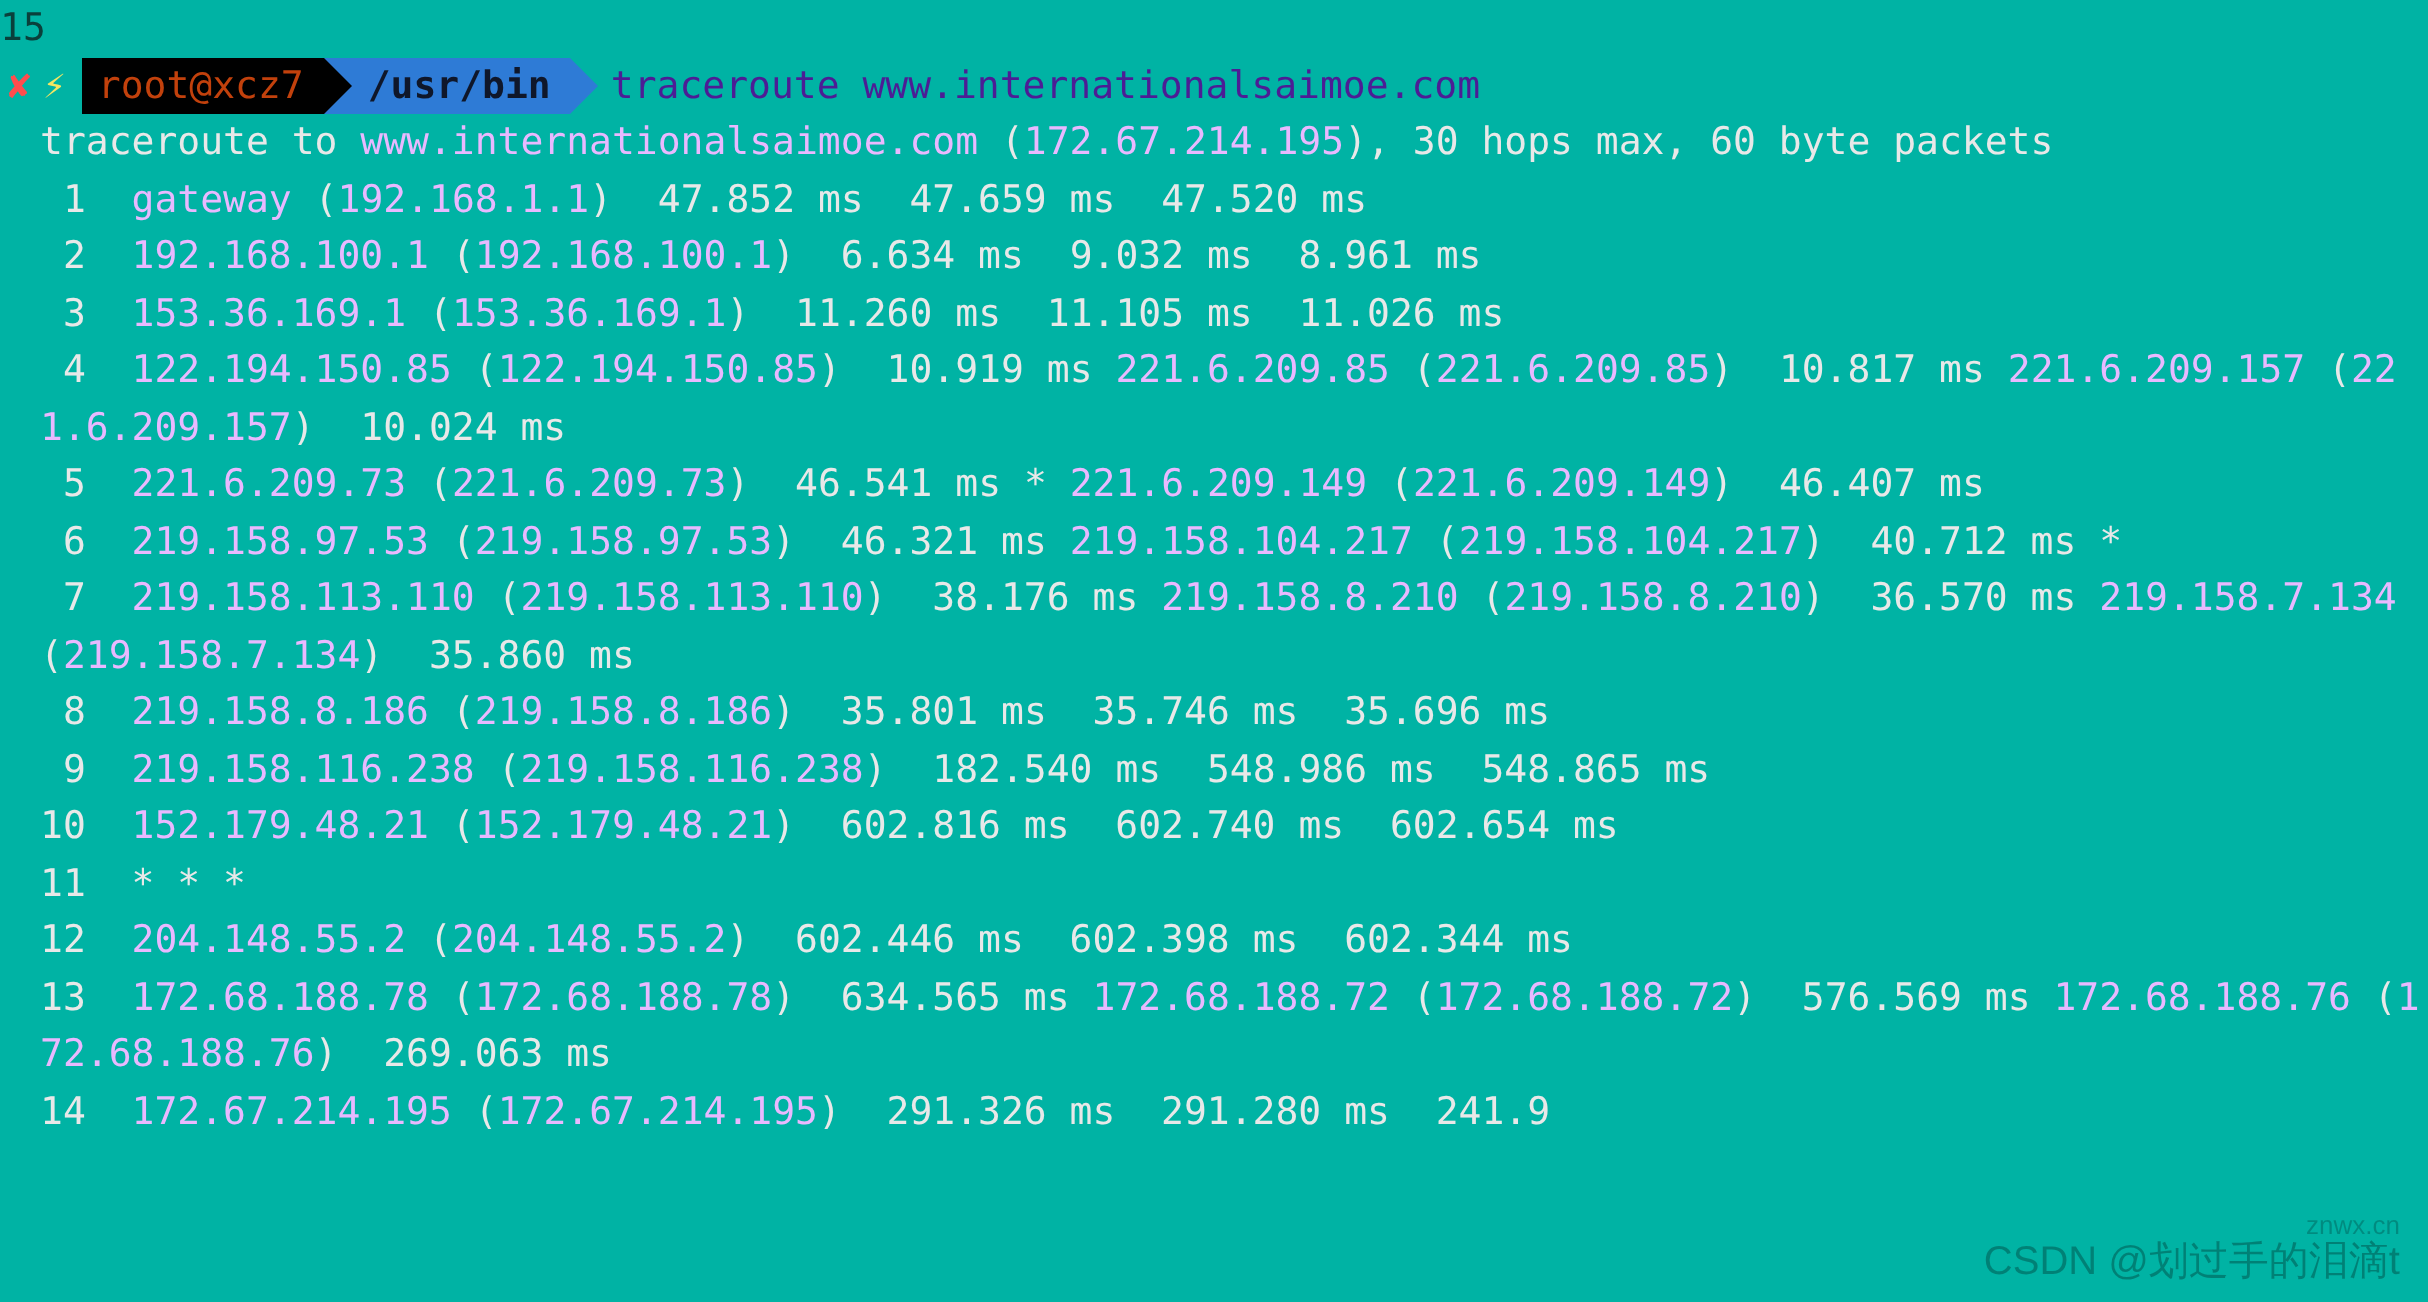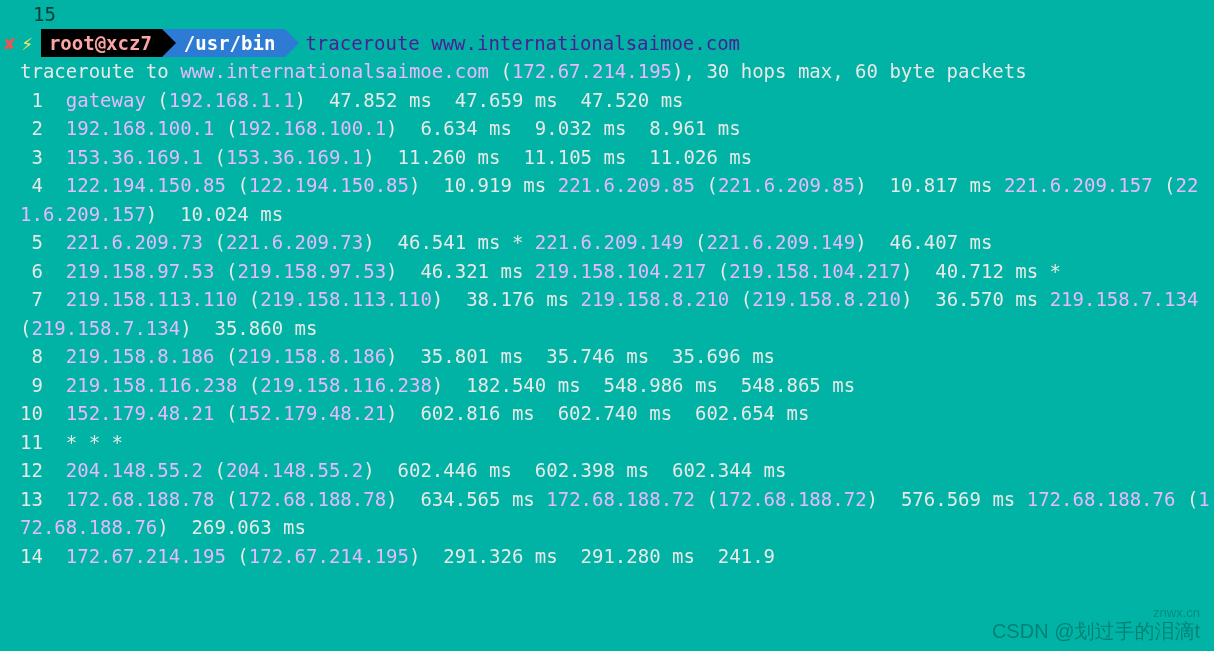--- a/index.html
+++ b/index.html
@@ -32,38 +32,38 @@
     color: #ff4d4d;
     font-weight: bold;
     padding: 0 6px 0 4px;
   }
   .bolt {
     color: #f5e663;
     padding-right: 8px;
   }
   .seg-user {
     background: #000000;
-    color: #fca5a5;
+    color: #c2410c;
     padding: 0 10px 0 8px;
-    font-weight: bold;
+    font-weight: normal;
     position: relative;
   }
   .seg-user::after {
     content: "";
     position: absolute;
     right: -14px;
     top: 0;
     border-top: 14.25px solid transparent;
     border-bottom: 14.25px solid transparent;
     border-left: 14px solid #000000;
     z-index: 2;
   }
   .seg-path {
     background: #2e7bd6;
-    color: #ffffff;
+    color: #0f172a;
     padding: 0 10px 0 22px;
     font-weight: bold;
     position: relative;
   }
   .seg-path::after {
     content: "";
     position: absolute;
     right: -14px;
     top: 0;
     border-top: 14.25px solid transparent;
@@ -97,21 +97,20 @@
     position: absolute;
     right: 14px;
     bottom: 24px;
     font-size: 13px;
     color: rgba(0,0,0,0.22);
     font-family: sans-serif;
     margin-top: 36px;
   }
   .toprow {
     color: #0a403b;
-    padding-left: 33px;
   }
 </style>
 </head>
 <body>
 
 <div id="root">
 
   <div class="toprow"><span>15</span></div>
 
   <div class="prompt-row">

